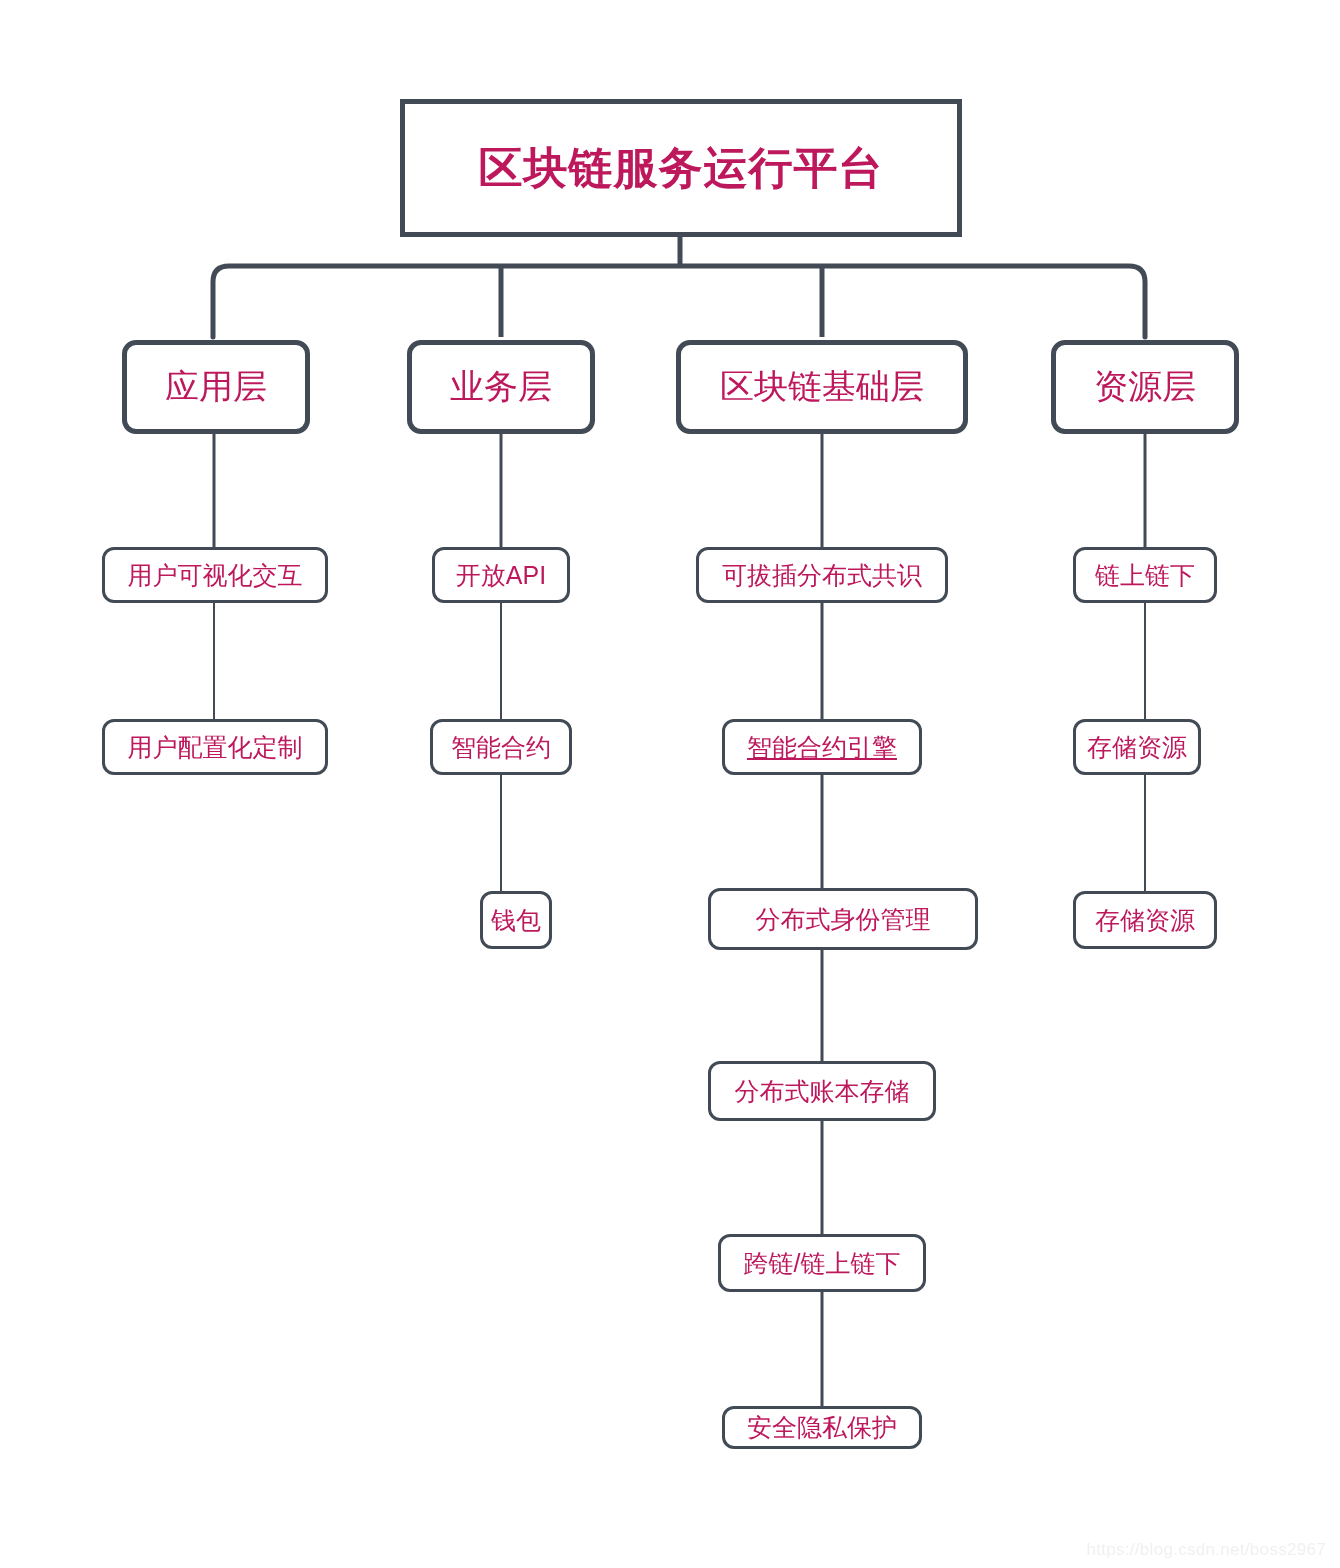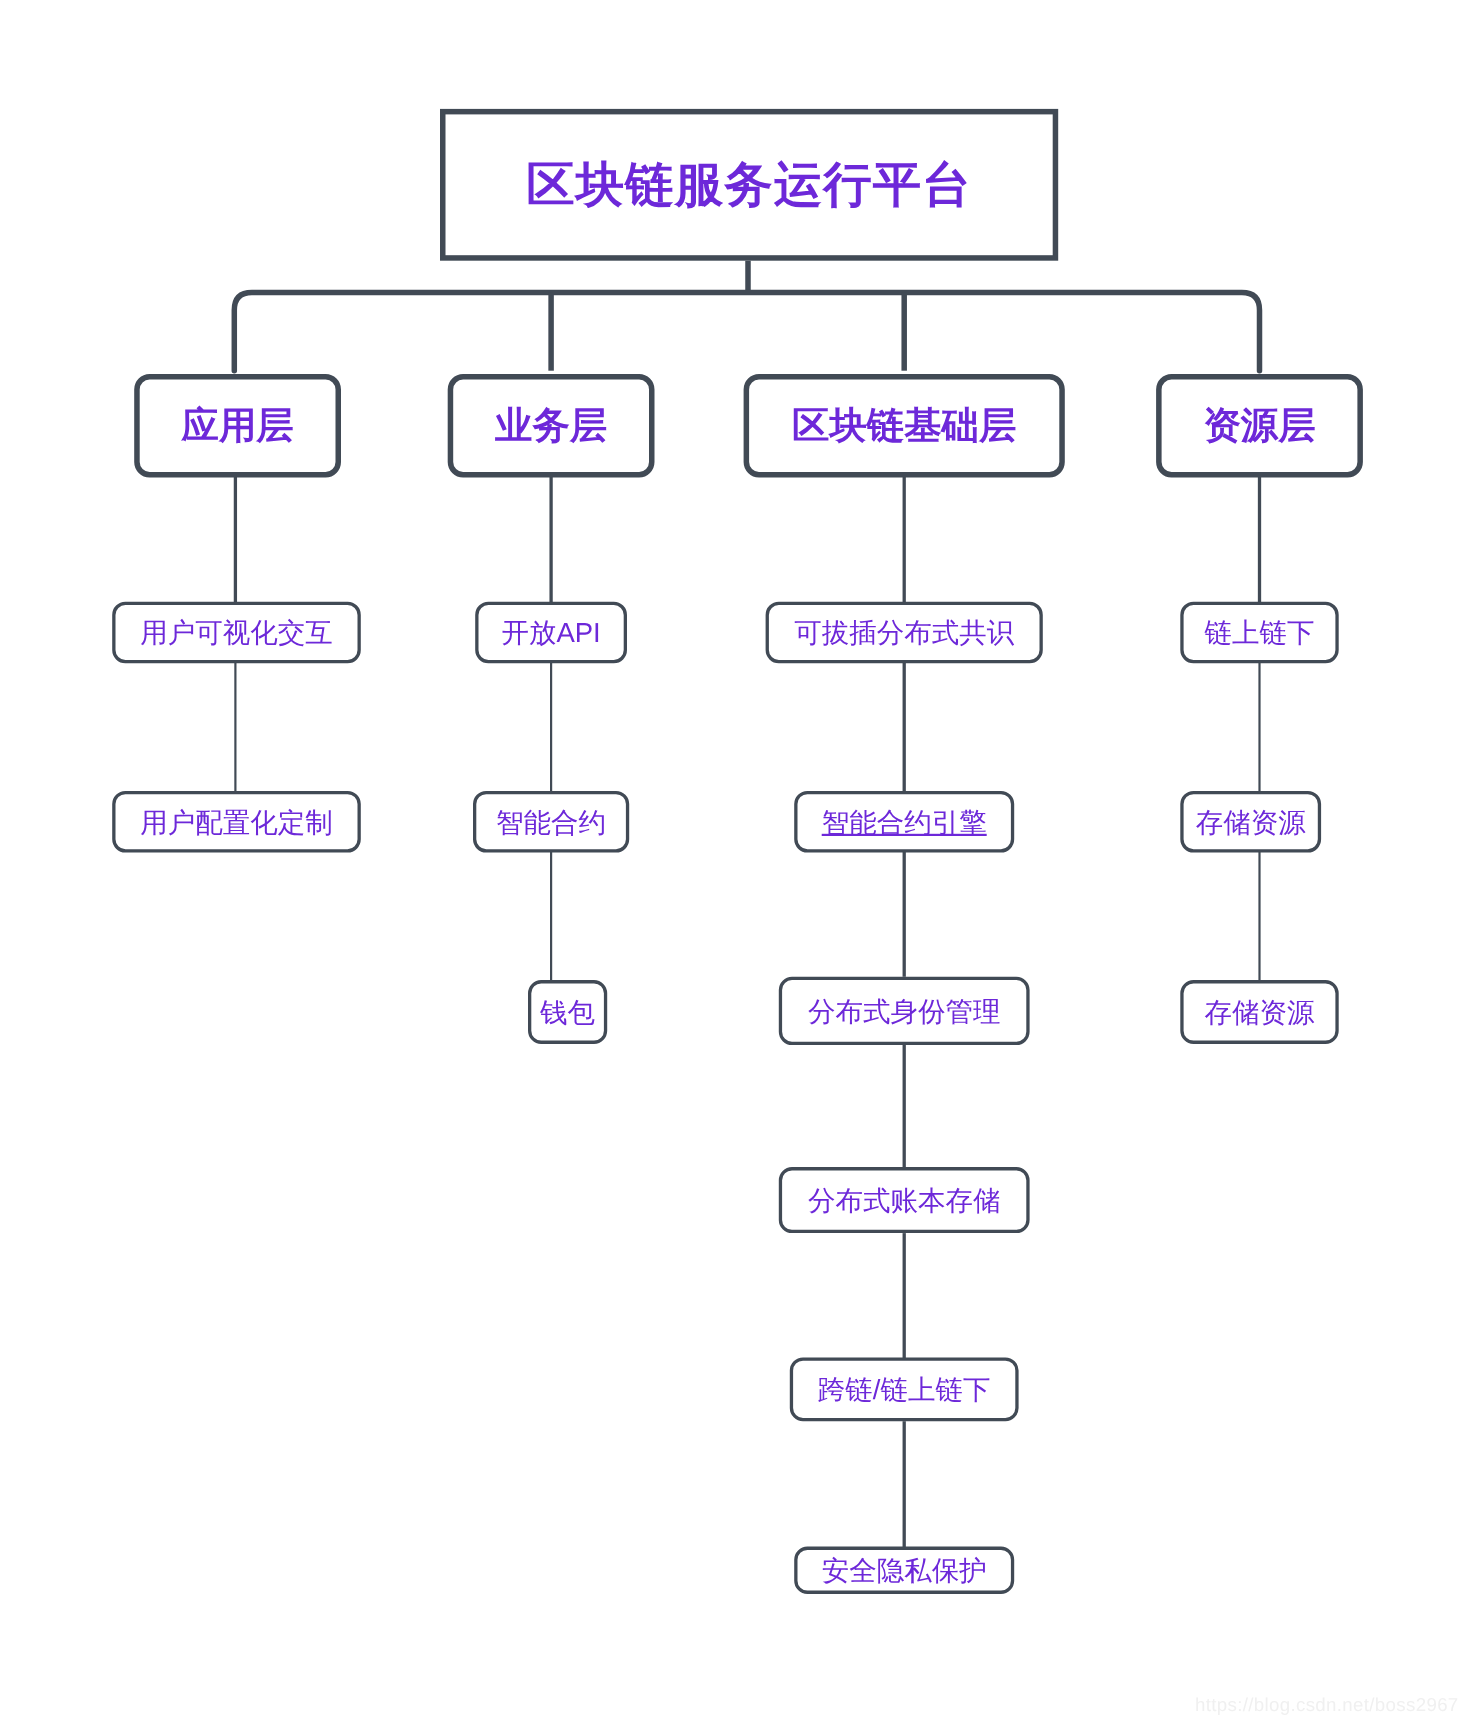--- a/index.html
+++ b/index.html
@@ -23,37 +23,37 @@
     height: 1568px;
     pointer-events: none;
   }
   .node {
     position: absolute;
     box-sizing: border-box;
     display: flex;
     align-items: center;
     justify-content: center;
     background: #ffffff;
-    color: #6d28d9;
+    color: #be185d;
     text-align: center;
     white-space: nowrap;
     z-index: 2;
   }
   .node-root {
     border: 5px solid #414a55;
     border-radius: 0;
     font-size: 44px;
     font-weight: bold;
     letter-spacing: 1px;
   }
   .node-layer {
     border: 5px solid #414a55;
     border-radius: 14px;
     font-size: 34px;
-    font-weight: bold;
+    font-weight: normal;
     text-align: right;
   }
   .node-leaf {
     border: 3px solid #414a55;
     border-radius: 12px;
     font-size: 25px;
     font-weight: normal;
   }
   .watermark {
     position: absolute;
@@ -127,21 +127,21 @@
 
   <div class="node node-layer" style="left:676px; top:340px; width:292px; height:94px;">
     <span>区块链基础层</span>
   </div>
   <div class="node node-leaf" style="left:696px; top:547px; width:252px; height:56px;">
     <span>可拔插分布式共识</span>
   </div>
   <div class="node node-leaf" style="left:722px; top:719px; width:200px; height:56px;text-decoration:underline;">
     <span>智能合约引擎</span>
   </div>
-  <div class="node node-leaf" style="left:708px; top:888px; width:228px; height:62px;">
+  <div class="node node-leaf" style="left:708px; top:888px; width:270px; height:62px;">
     <span>分布式身份管理</span>
   </div>
   <div class="node node-leaf" style="left:708px; top:1061px; width:228px; height:60px;">
     <span>分布式账本存储</span>
   </div>
   <div class="node node-leaf" style="left:718px; top:1234px; width:208px; height:58px;">
     <span>跨链/链上链下</span>
   </div>
   <div class="node node-leaf" style="left:722px; top:1406px; width:200px; height:43px;">
     <span>安全隐私保护</span>

